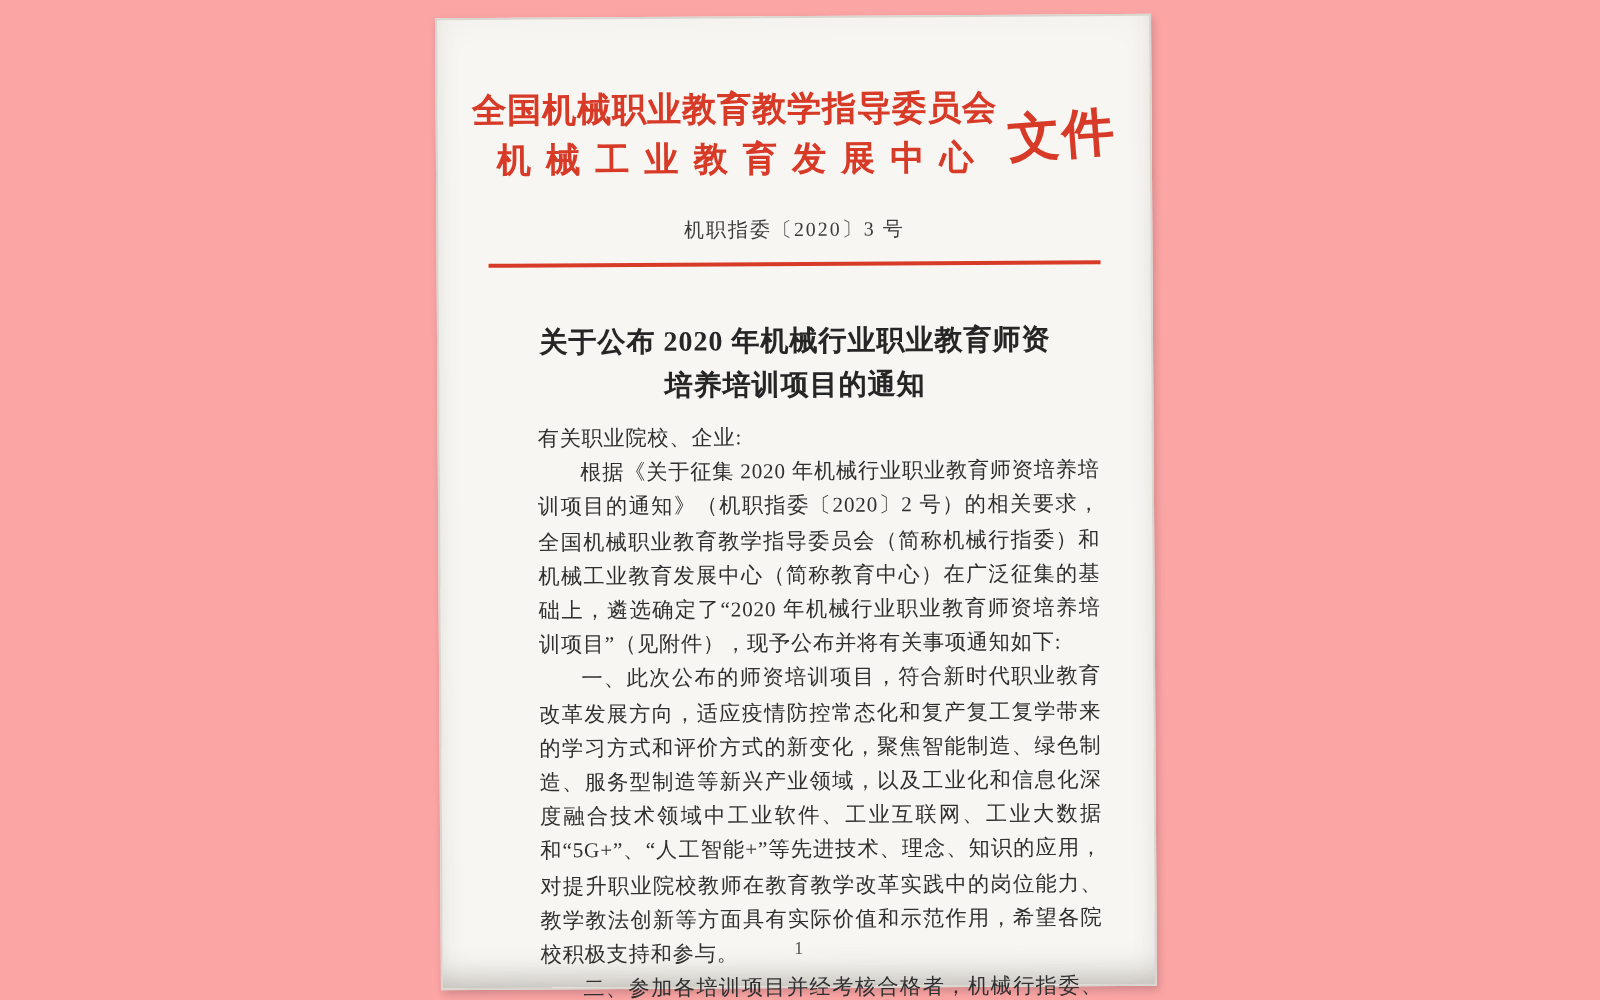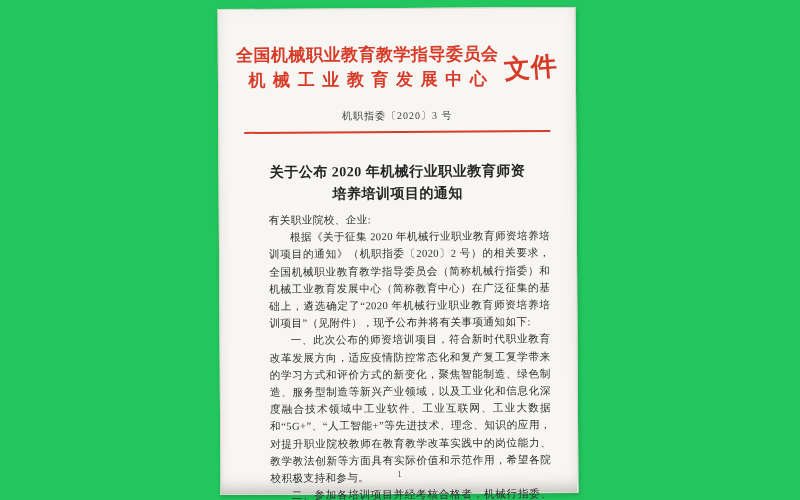--- a/index.html
+++ b/index.html
@@ -8,21 +8,21 @@
     width: 800px;
     height: 500px;
     background: #ffffff;
     overflow: hidden;
     font-family: "Liberation Serif", "DejaVu Serif", serif;
   }
   .canvas {
     position: relative;
     width: 800px;
     height: 500px;
-    background: #22c55e;
+    background: #fca5a5;
   }
   .paper {
     position: absolute;
     left: 219px;
     top: 8px;
     width: 358px;
     height: 486px;
     background: #f7f6f2;
     border: 1px solid #d9d6d0;
     box-sizing: border-box;

